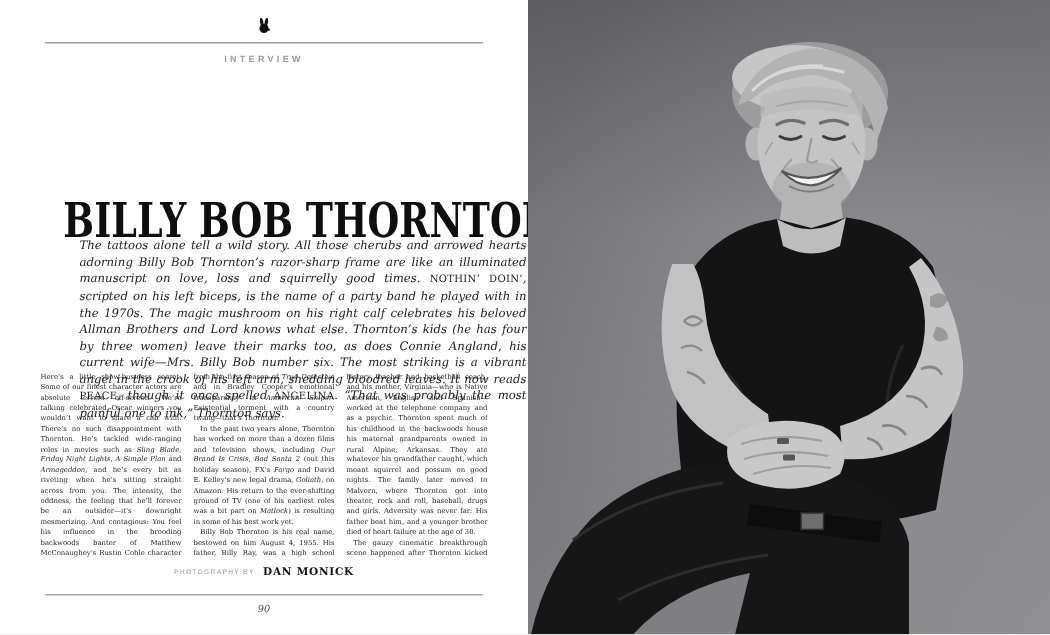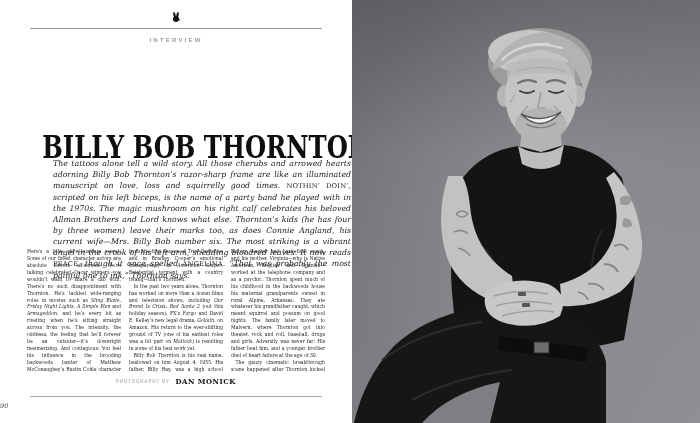--- a/index.html
+++ b/index.html
@@ -25,21 +25,21 @@
           text-align:justify;color:#222;}
   .article-body p{margin:0;}
   .article-body p + p{text-indent:9px;}
   .credit-wrap{position:absolute;left:0;top:376px;width:704px;transform:scale(0.5);
           transform-origin:0 0;text-align:center;}
   .credit-label{font-family:"Liberation Sans",sans-serif;font-size:9px;letter-spacing:1.6px;
           color:#b5b5b5;font-weight:bold;vertical-align:2px;}
   .credit-name{font-family:"DejaVu Serif",serif;font-weight:bold;font-size:14px;
           letter-spacing:1px;color:#101010;margin-left:6px;}
   .bottom-rule{position:absolute;left:30px;top:396px;width:292px;border-top:1px solid #a8a8a8;}
-  .page-number{position:absolute;left:0;top:402px;width:352px;
+  .page-number{position:absolute;left:0;top:402px;width:352px;text-align:center;
           font-style:italic;font-size:6.5px;color:#4a4a4a;}
   
   .photo-page{position:absolute;left:352px;top:0;width:348px;height:423px;}
   .photo-page svg{display:block;}
 </style>
 </head>
 <body>
 
 <div class="spread">
 

